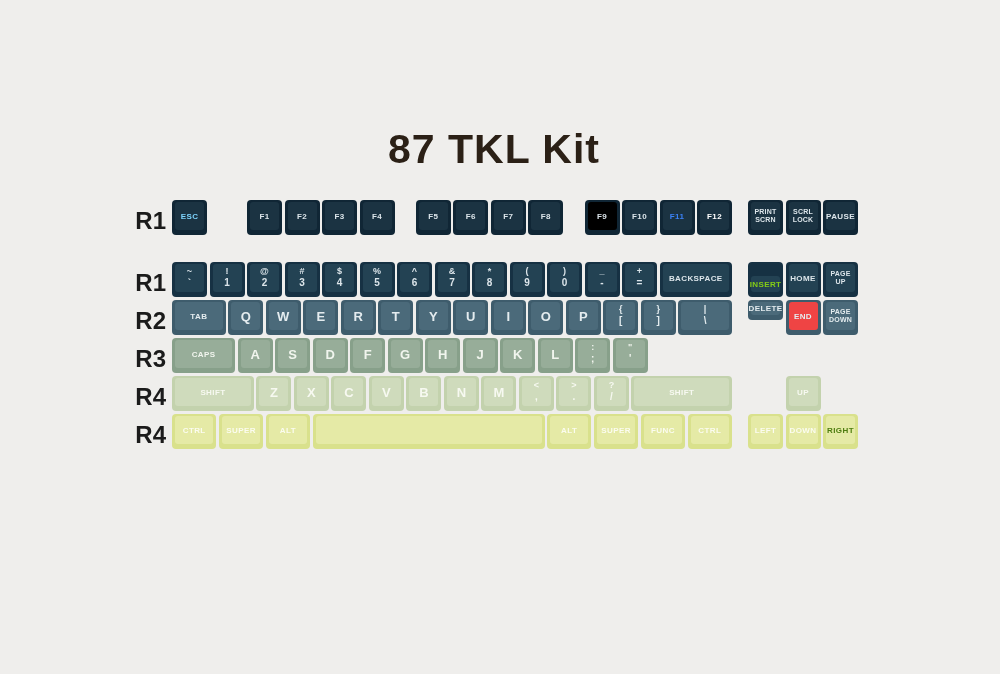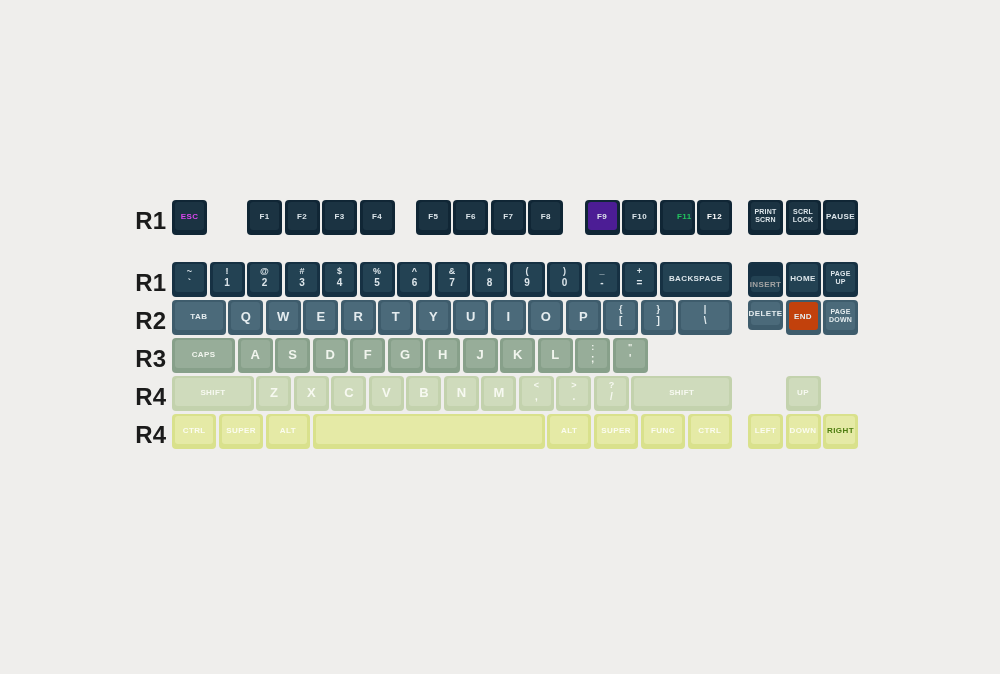--- a/index.html
+++ b/index.html
@@ -31,24 +31,25 @@
   .letter{font-size:13px;line-height:13px;}
   .small{font-size:8px;line-height:9px;letter-spacing:.4px;}
   .ln{font-size:7px;line-height:8px;letter-spacing:.2px;text-align:center;}
   .sym-top{font-size:9px;line-height:9px;}
   .sym-bot{font-size:10px;line-height:10px;}
 </style>
 </head>
 <body style="background: rgb(239, 238, 236);">
 
 <div class="stage">
+  <h1 class="title" style="color: rgb(43, 32, 22);">87 TKL Kit</h1>
   <div class="board">
       <div class="row-label" style="top: 207px; color: rgb(27, 27, 27);">R1</div>
       <div class="key" style="left: 172px; top: 200px; width: 35px; height: 35px; background: rgb(16, 38, 53);">
-        <div class="cap" style="background: rgb(27, 51, 66); color: #d946ef;">
+        <div class="cap" style="background: rgb(27, 51, 66); color: #7dd3fc;">
           <span class="small">ESC</span>
         </div>
       </div>
       <div class="key" style="left: 247px; top: 200px; width: 35px; height: 35px; background: rgb(16, 38, 53);">
         <div class="cap" style="background: rgb(27, 51, 66); color: rgb(220, 229, 234);">
           <span class="small">F1</span>
         </div>
       </div>
       <div class="key" style="left: 284.5px; top: 200px; width: 35px; height: 35px; background: rgb(16, 38, 53);">
         <div class="cap" style="background: rgb(27, 51, 66); color: rgb(220, 229, 234);">
@@ -79,31 +80,31 @@
         <div class="cap" style="background: rgb(27, 51, 66); color: rgb(220, 229, 234);">
           <span class="small">F7</span>
         </div>
       </div>
       <div class="key" style="left: 528.25px; top: 200px; width: 35px; height: 35px; background: rgb(16, 38, 53);">
         <div class="cap" style="background: rgb(27, 51, 66); color: rgb(220, 229, 234);">
           <span class="small">F8</span>
         </div>
       </div>
       <div class="key" style="left: 584.5px; top: 200px; width: 35px; height: 35px; background: rgb(16, 38, 53);">
-        <div class="cap" style="background: #4c1d95; color: rgb(220, 229, 234); justify-content: center;">
+        <div class="cap" style="background: #000000; color: rgb(220, 229, 234); justify-content: center;">
           <span class="small">F9</span>
         </div>
       </div>
       <div class="key" style="left: 622px; top: 200px; width: 35px; height: 35px; background: rgb(16, 38, 53);">
         <div class="cap" style="background: rgb(27, 51, 66); color: rgb(220, 229, 234);">
           <span class="small">F10</span>
         </div>
       </div>
       <div class="key" style="left: 659.5px; top: 200px; width: 35px; height: 35px; background: rgb(16, 38, 53);">
-        <div class="cap" style="background: rgb(27, 51, 66); color: #22c55e; align-items: flex-end;">
+        <div class="cap" style="background: rgb(27, 51, 66); color: #3b82f6;">
           <span class="small">F11</span>
         </div>
       </div>
       <div class="key" style="left: 697px; top: 200px; width: 35px; height: 35px; background: rgb(16, 38, 53);">
         <div class="cap" style="background: rgb(27, 51, 66); color: #ffffff;">
           <span class="small">F12</span>
         </div>
       </div>
       <div class="key" style="left: 748px; top: 200px; width: 35px; height: 35px; background: rgb(16, 38, 53);">
         <div class="cap" style="background: rgb(27, 51, 66); color: rgb(220, 229, 234);">
@@ -200,21 +201,21 @@
           <span class="sym-top">+</span>
           <span class="sym-bot">=</span>
         </div>
       </div>
       <div class="key" style="left: 659.5px; top: 262px; width: 72.5px; height: 35px; background: rgb(22, 49, 67);">
         <div class="cap" style="background: rgb(35, 66, 83); color: rgb(220, 229, 234);">
           <span class="small">BACKSPACE</span>
         </div>
       </div>
       <div class="key" style="left: 748px; top: 262px; width: 35px; height: 35px; background: rgb(22, 49, 67);">
-        <div class="cap" style="background: rgb(35, 66, 83); color: #a3a3a3; margin-top: 12px;">
+        <div class="cap" style="background: rgb(35, 66, 83); color: #84cc16; margin-top: 12px;">
           <span class="small">INSERT</span>
         </div>
       </div>
       <div class="key" style="left: 785.5px; top: 262px; width: 35px; height: 35px; background: rgb(22, 49, 67);">
         <div class="cap" style="background: rgb(35, 66, 83); color: rgb(220, 229, 234);">
           <span class="small">HOME</span>
         </div>
       </div>
       <div class="key" style="left: 823px; top: 262px; width: 35px; height: 35px; background: rgb(22, 49, 67);">
         <div class="cap" style="background: rgb(35, 66, 83); color: rgb(220, 229, 234);">
@@ -289,27 +290,27 @@
           <span class="sym-top">}</span>
           <span class="sym-bot">]</span>
         </div>
       </div>
       <div class="key" style="left: 678.25px; top: 300px; width: 53.75px; height: 35px; background: rgb(62, 92, 108);">
         <div class="cap sym" style="background: rgb(75, 106, 122); color: rgb(228, 236, 239);">
           <span class="sym-top">|</span>
           <span class="sym-bot">\</span>
         </div>
       </div>
-      <div class="key" style="left: 748px; top: 300px; width: 35px; height: 30px; background: rgb(62, 92, 108);">
+      <div class="key" style="left: 748px; top: 300px; width: 35px; height: 20px; background: rgb(62, 92, 108);">
         <div class="cap" style="background: rgb(75, 106, 122); color: rgb(228, 236, 239);">
           <span class="small">DELETE</span>
         </div>
       </div>
       <div class="key" style="left: 785.5px; top: 300px; width: 35px; height: 35px; background: rgb(62, 92, 108);">
-        <div class="cap" style="background: #c2410c; color: rgb(228, 236, 239);">
+        <div class="cap" style="background: #ef4444; color: rgb(228, 236, 239);">
           <span class="small">END</span>
         </div>
       </div>
       <div class="key" style="left: 823px; top: 300px; width: 35px; height: 35px; background: rgb(62, 92, 108);">
         <div class="cap" style="background: rgb(75, 106, 122); color: rgb(228, 236, 239);">
           <span class="ln">PAGE</span>
           <span class="ln">DOWN</span>
         </div>
       </div>
       <div class="row-label" style="top: 345px; color: rgb(27, 27, 27);">R3</div>

